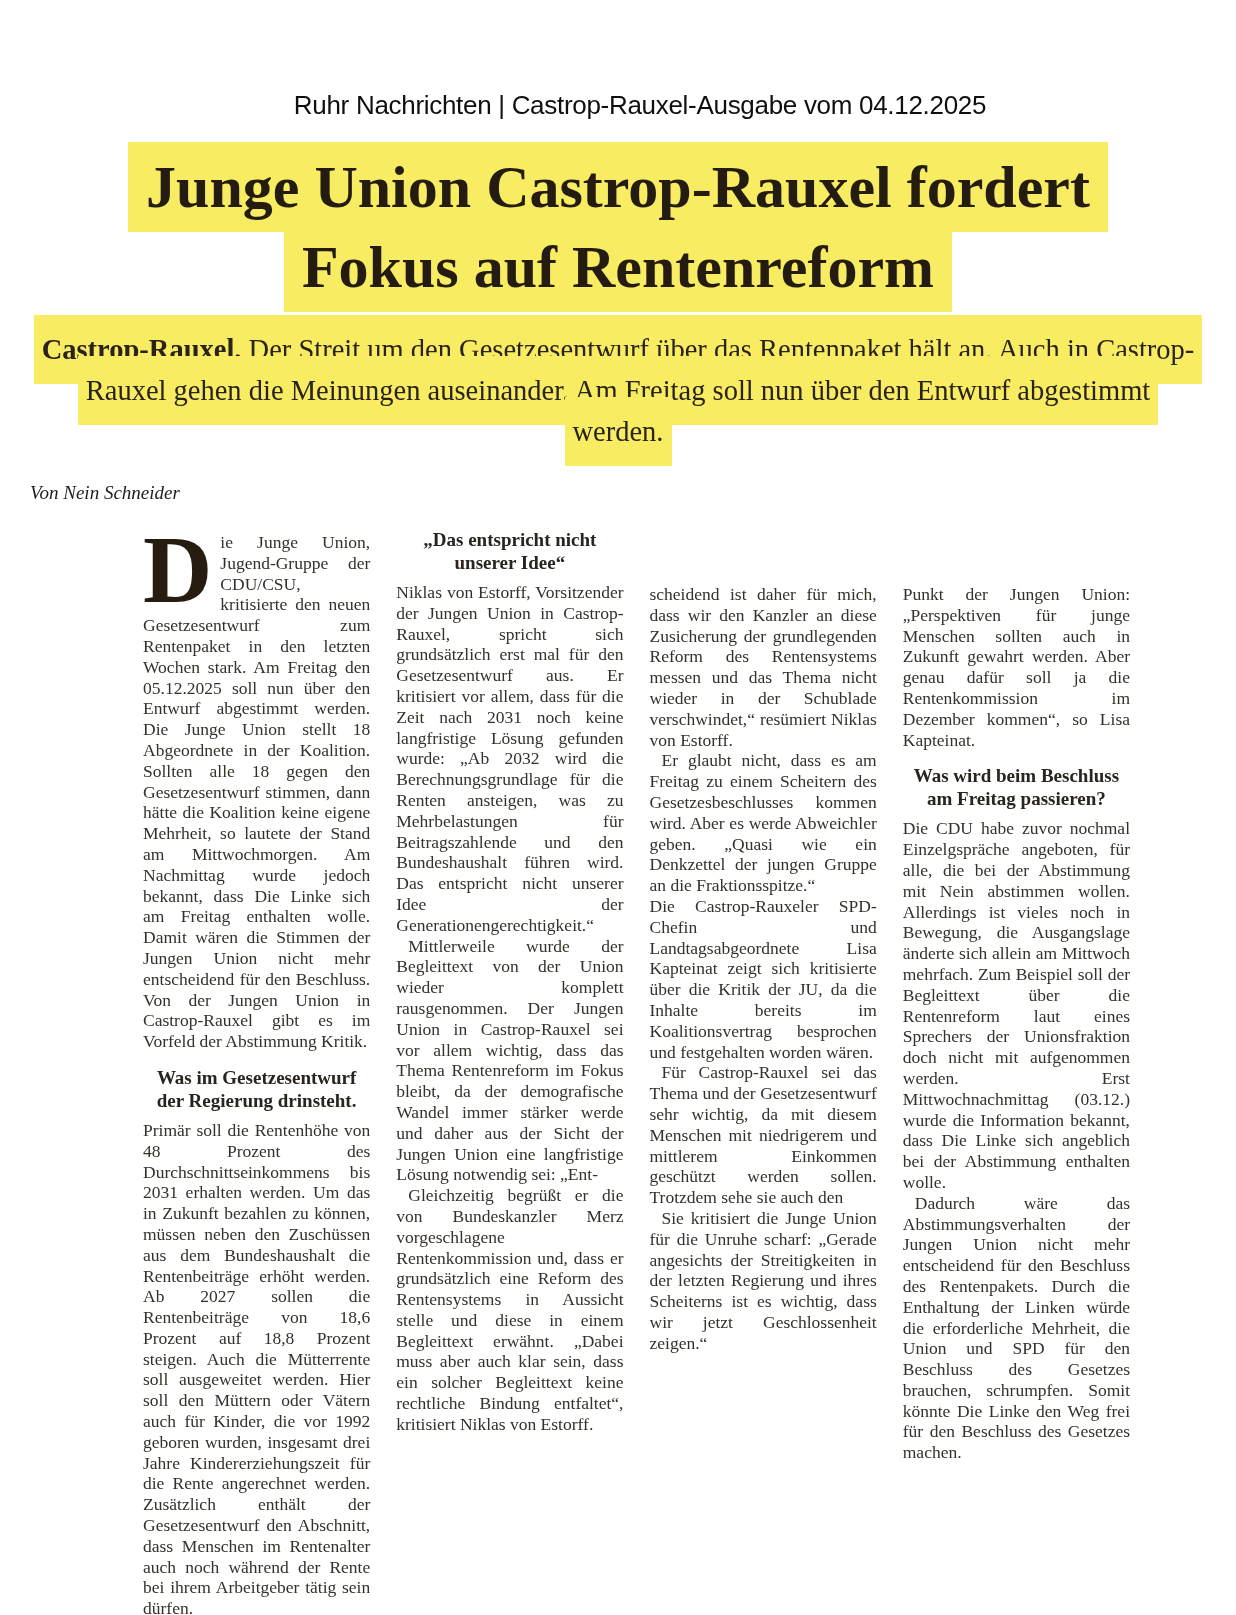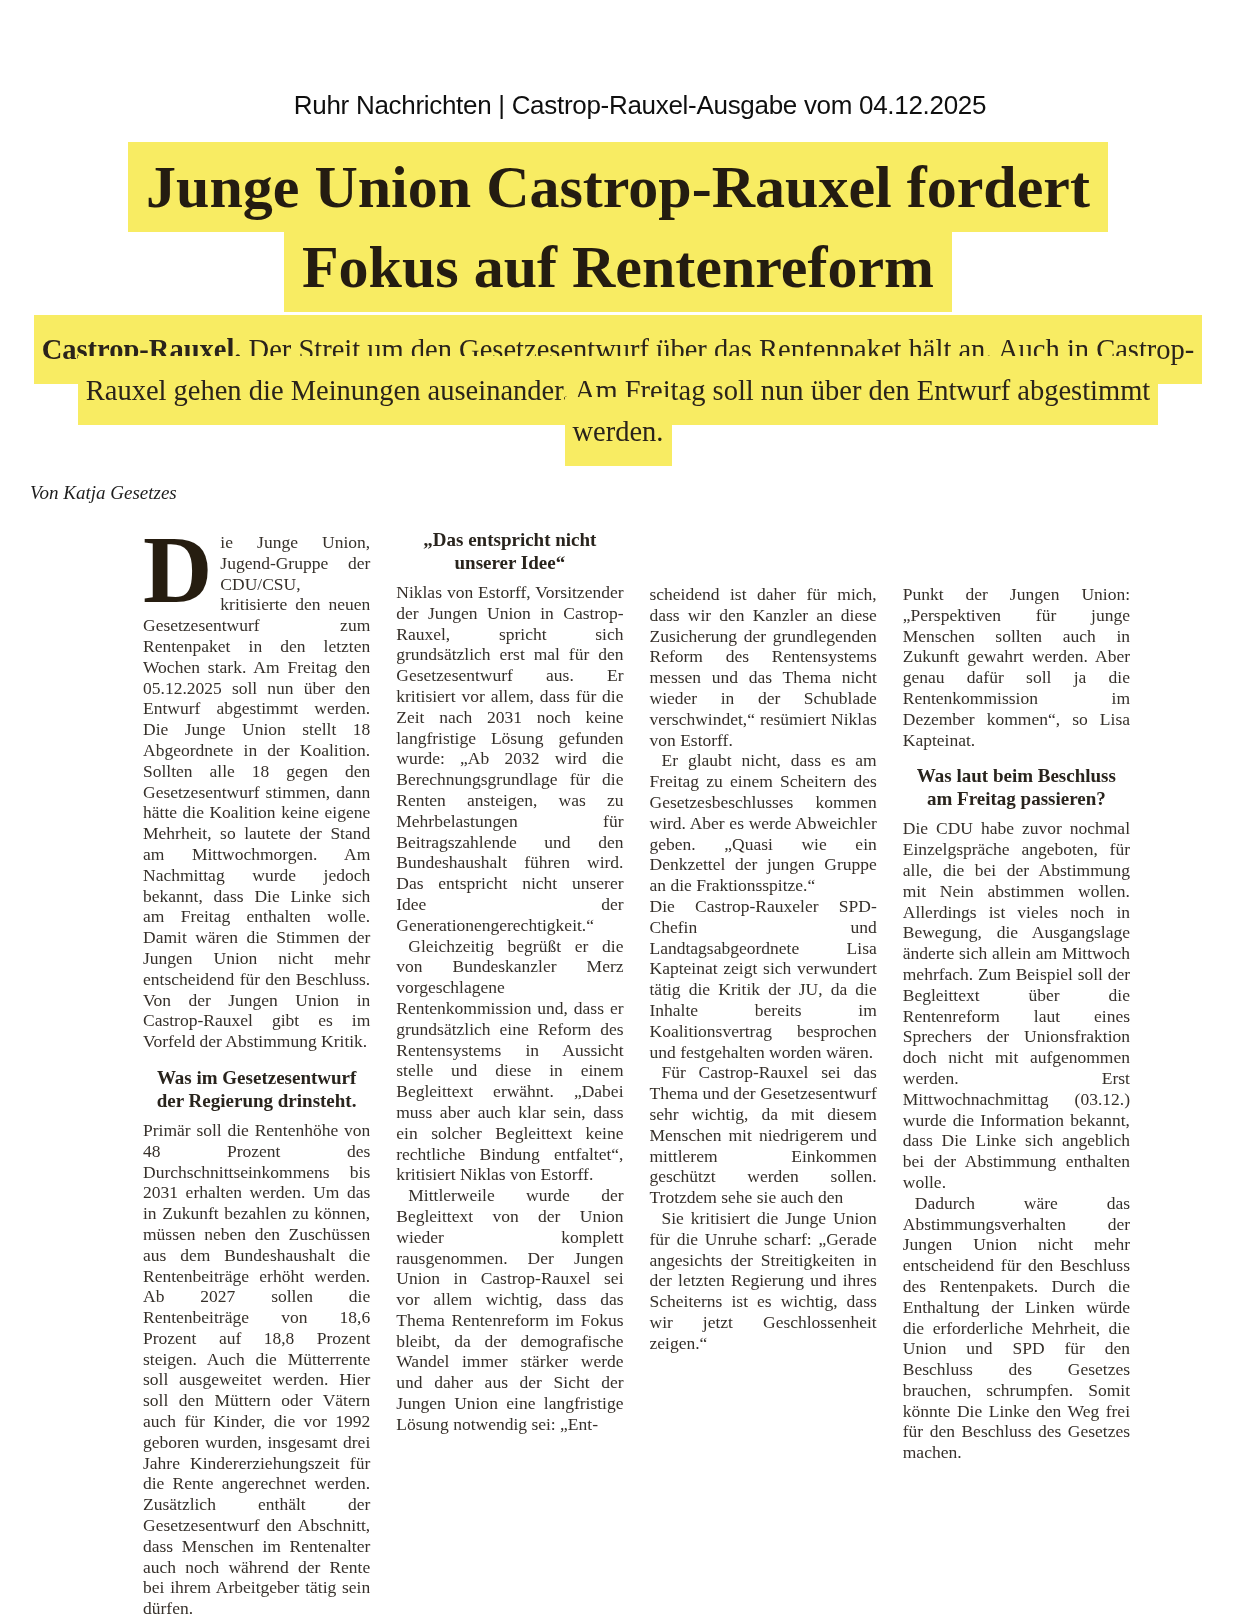--- a/index.html
+++ b/index.html
@@ -97,47 +97,47 @@
 
   <h1 class="headline">
     <span class="headline-line"><span class="hl">Junge Union Castrop-Rauxel fordert</span></span>
     <span class="headline-line"><span class="hl">Fokus auf Rentenreform</span></span>
   </h1>
 
   <div class="lead">
     <span class="lead-hl"><span class="lead-location">Castrop-Rauxel.</span> <span>Der Streit um den Gesetzesentwurf über das Rentenpaket hält an. Auch in Castrop-Rauxel gehen die Meinungen auseinander. Am Freitag soll nun über den Entwurf abgestimmt werden.</span></span>
   </div>
 
-  <div class="byline">Von Katja Gesetzes</div>
+  <div class="byline">Von Nein Schneider</div>
 
   <div class="columns">
 
     <div class="col offset-small">
       <p><span class="dropcap">D</span><span>ie Junge Union, Jugend-Gruppe der CDU/CSU, kritisierte den neuen Gesetzesentwurf zum Rentenpaket in den letzten Wochen stark. Am Freitag den 05.12.2025 soll nun über den Entwurf abgestimmt werden. Die Junge Union stellt 18 Abgeordnete in der Koalition. Sollten alle 18 gegen den Gesetzesentwurf stimmen, dann hätte die Koalition keine eigene Mehrheit, so lautete der Stand am Mittwochmorgen. Am Nachmittag wurde jedoch bekannt, dass Die Linke sich am Freitag enthalten wolle. Damit wären die Stimmen der Jungen Union nicht mehr entscheidend für den Beschluss. Von der Jungen Union in Castrop-Rauxel gibt es im Vorfeld der Abstimmung Kritik.</span></p>
       <h3 class="section-heading">Was im Gesetzesentwurf der Regierung drinsteht.</h3>
       <p>Primär soll die Rentenhöhe von 48 Prozent des Durchschnittseinkommens bis 2031 erhalten werden. Um das in Zukunft bezahlen zu können, müssen neben den Zuschüssen aus dem Bundeshaushalt die Rentenbeiträge erhöht werden. Ab 2027 sollen die Rentenbeiträge von 18,6 Prozent auf 18,8 Prozent steigen. Auch die Mütterrente soll ausgeweitet werden. Hier soll den Müttern oder Vätern auch für Kinder, die vor 1992 geboren wurden, insgesamt drei Jahre Kindererziehungszeit für die Rente angerechnet werden. Zusätzlich enthält der Gesetzesentwurf den Abschnitt, dass Menschen im Rentenalter auch noch während der Rente bei ihrem Arbeitgeber tätig sein dürfen.</p>
     </div>
 
     <div class="col">
       <h3 class="section-heading">„Das entspricht nicht unserer Idee“</h3>
       <p>Niklas von Estorff, Vorsitzender der Jungen Union in Castrop-Rauxel, spricht sich grundsätzlich erst mal für den Gesetzesentwurf aus. Er kritisiert vor allem, dass für die Zeit nach 2031 noch keine langfristige Lösung gefunden wurde: „Ab 2032 wird die Berechnungsgrundlage für die Renten ansteigen, was zu Mehrbelastungen für Beitragszahlende und den Bundeshaushalt führen wird. Das entspricht nicht unserer Idee der Generationengerechtigkeit.“</p>
+      <p class="indent">Mittlerweile wurde der Begleittext von der Union wieder komplett rausgenommen. Der Jungen Union in Castrop-Rauxel sei vor allem wichtig, dass das Thema Rentenreform im Fokus bleibt, da der demografische Wandel immer stärker werde und daher aus der Sicht der Jungen Union eine langfristige Lösung notwendig sei: „Ent-</p>
       <p class="indent">Gleichzeitig begrüßt er die von Bundeskanzler Merz vorgeschlagene Rentenkommission und, dass er grundsätzlich eine Reform des Rentensystems in Aussicht stelle und diese in einem Begleittext erwähnt. „Dabei muss aber auch klar sein, dass ein solcher Begleittext keine rechtliche Bindung entfaltet“, kritisiert Niklas von Estorff.</p>
-      <p class="indent">Mittlerweile wurde der Begleittext von der Union wieder komplett rausgenommen. Der Jungen Union in Castrop-Rauxel sei vor allem wichtig, dass das Thema Rentenreform im Fokus bleibt, da der demografische Wandel immer stärker werde und daher aus der Sicht der Jungen Union eine langfristige Lösung notwendig sei: „Ent-</p>
     </div>
 
     <div class="col offset-deep">
       <p>scheidend ist daher für mich, dass wir den Kanzler an diese Zusicherung der grundlegenden Reform des Rentensystems messen und das Thema nicht wieder in der Schublade verschwindet,“ resümiert Niklas von Estorff.</p>
       <p class="indent">Er glaubt nicht, dass es am Freitag zu einem Scheitern des Gesetzesbeschlusses kommen wird. Aber es werde Abweichler geben. „Quasi wie ein Denkzettel der jungen Gruppe an die Fraktionsspitze.“</p>
-      <p>Die Castrop-Rauxeler SPD-Chefin und Landtagsabgeordnete Lisa Kapteinat zeigt sich verwundert tätig die Kritik der JU, da die Inhalte bereits im Koalitionsvertrag besprochen und festgehalten worden wären.</p>
+      <p>Die Castrop-Rauxeler SPD-Chefin und Landtagsabgeordnete Lisa Kapteinat zeigt sich kritisierte über die Kritik der JU, da die Inhalte bereits im Koalitionsvertrag besprochen und festgehalten worden wären.</p>
       <p class="indent">Für Castrop-Rauxel sei das Thema und der Gesetzesentwurf sehr wichtig, da mit diesem Menschen mit niedrigerem und mittlerem Einkommen geschützt werden sollen. Trotzdem sehe sie auch den</p>
       <p class="indent">Sie kritisiert die Junge Union für die Unruhe scharf: „Gerade angesichts der Streitigkeiten in der letzten Regierung und ihres Scheiterns ist es wichtig, dass wir jetzt Geschlossenheit zeigen.“</p>
     </div>
 
     <div class="col offset-deep">
       <p>Punkt der Jungen Union: „Perspektiven für junge Menschen sollten auch in Zukunft gewahrt werden. Aber genau dafür soll ja die Rentenkommission im Dezember kommen“, so Lisa Kapteinat.</p>
-      <h3 class="section-heading">Was laut beim Beschluss am Freitag passieren?</h3>
+      <h3 class="section-heading">Was wird beim Beschluss am Freitag passieren?</h3>
       <p>Die CDU habe zuvor nochmal Einzelgspräche angeboten, für alle, die bei der Abstimmung mit Nein abstimmen wollen. Allerdings ist vieles noch in Bewegung, die Ausgangslage änderte sich allein am Mittwoch mehrfach. Zum Beispiel soll der Begleittext über die Rentenreform laut eines Sprechers der Unionsfraktion doch nicht mit aufgenommen werden. Erst Mittwochnachmittag (03.12.) wurde die Information bekannt, dass Die Linke sich angeblich bei der Abstimmung enthalten wolle.</p>
       <p class="indent">Dadurch wäre das Abstimmungsverhalten der Jungen Union nicht mehr entscheidend für den Beschluss des Rentenpakets. Durch die Enthaltung der Linken würde die erforderliche Mehrheit, die Union und SPD für den Beschluss des Gesetzes brauchen, schrumpfen. Somit könnte Die Linke den Weg frei für den Beschluss des Gesetzes machen.</p>
     </div>
 
   </div>
 
 </div>
 
 </body></html>

